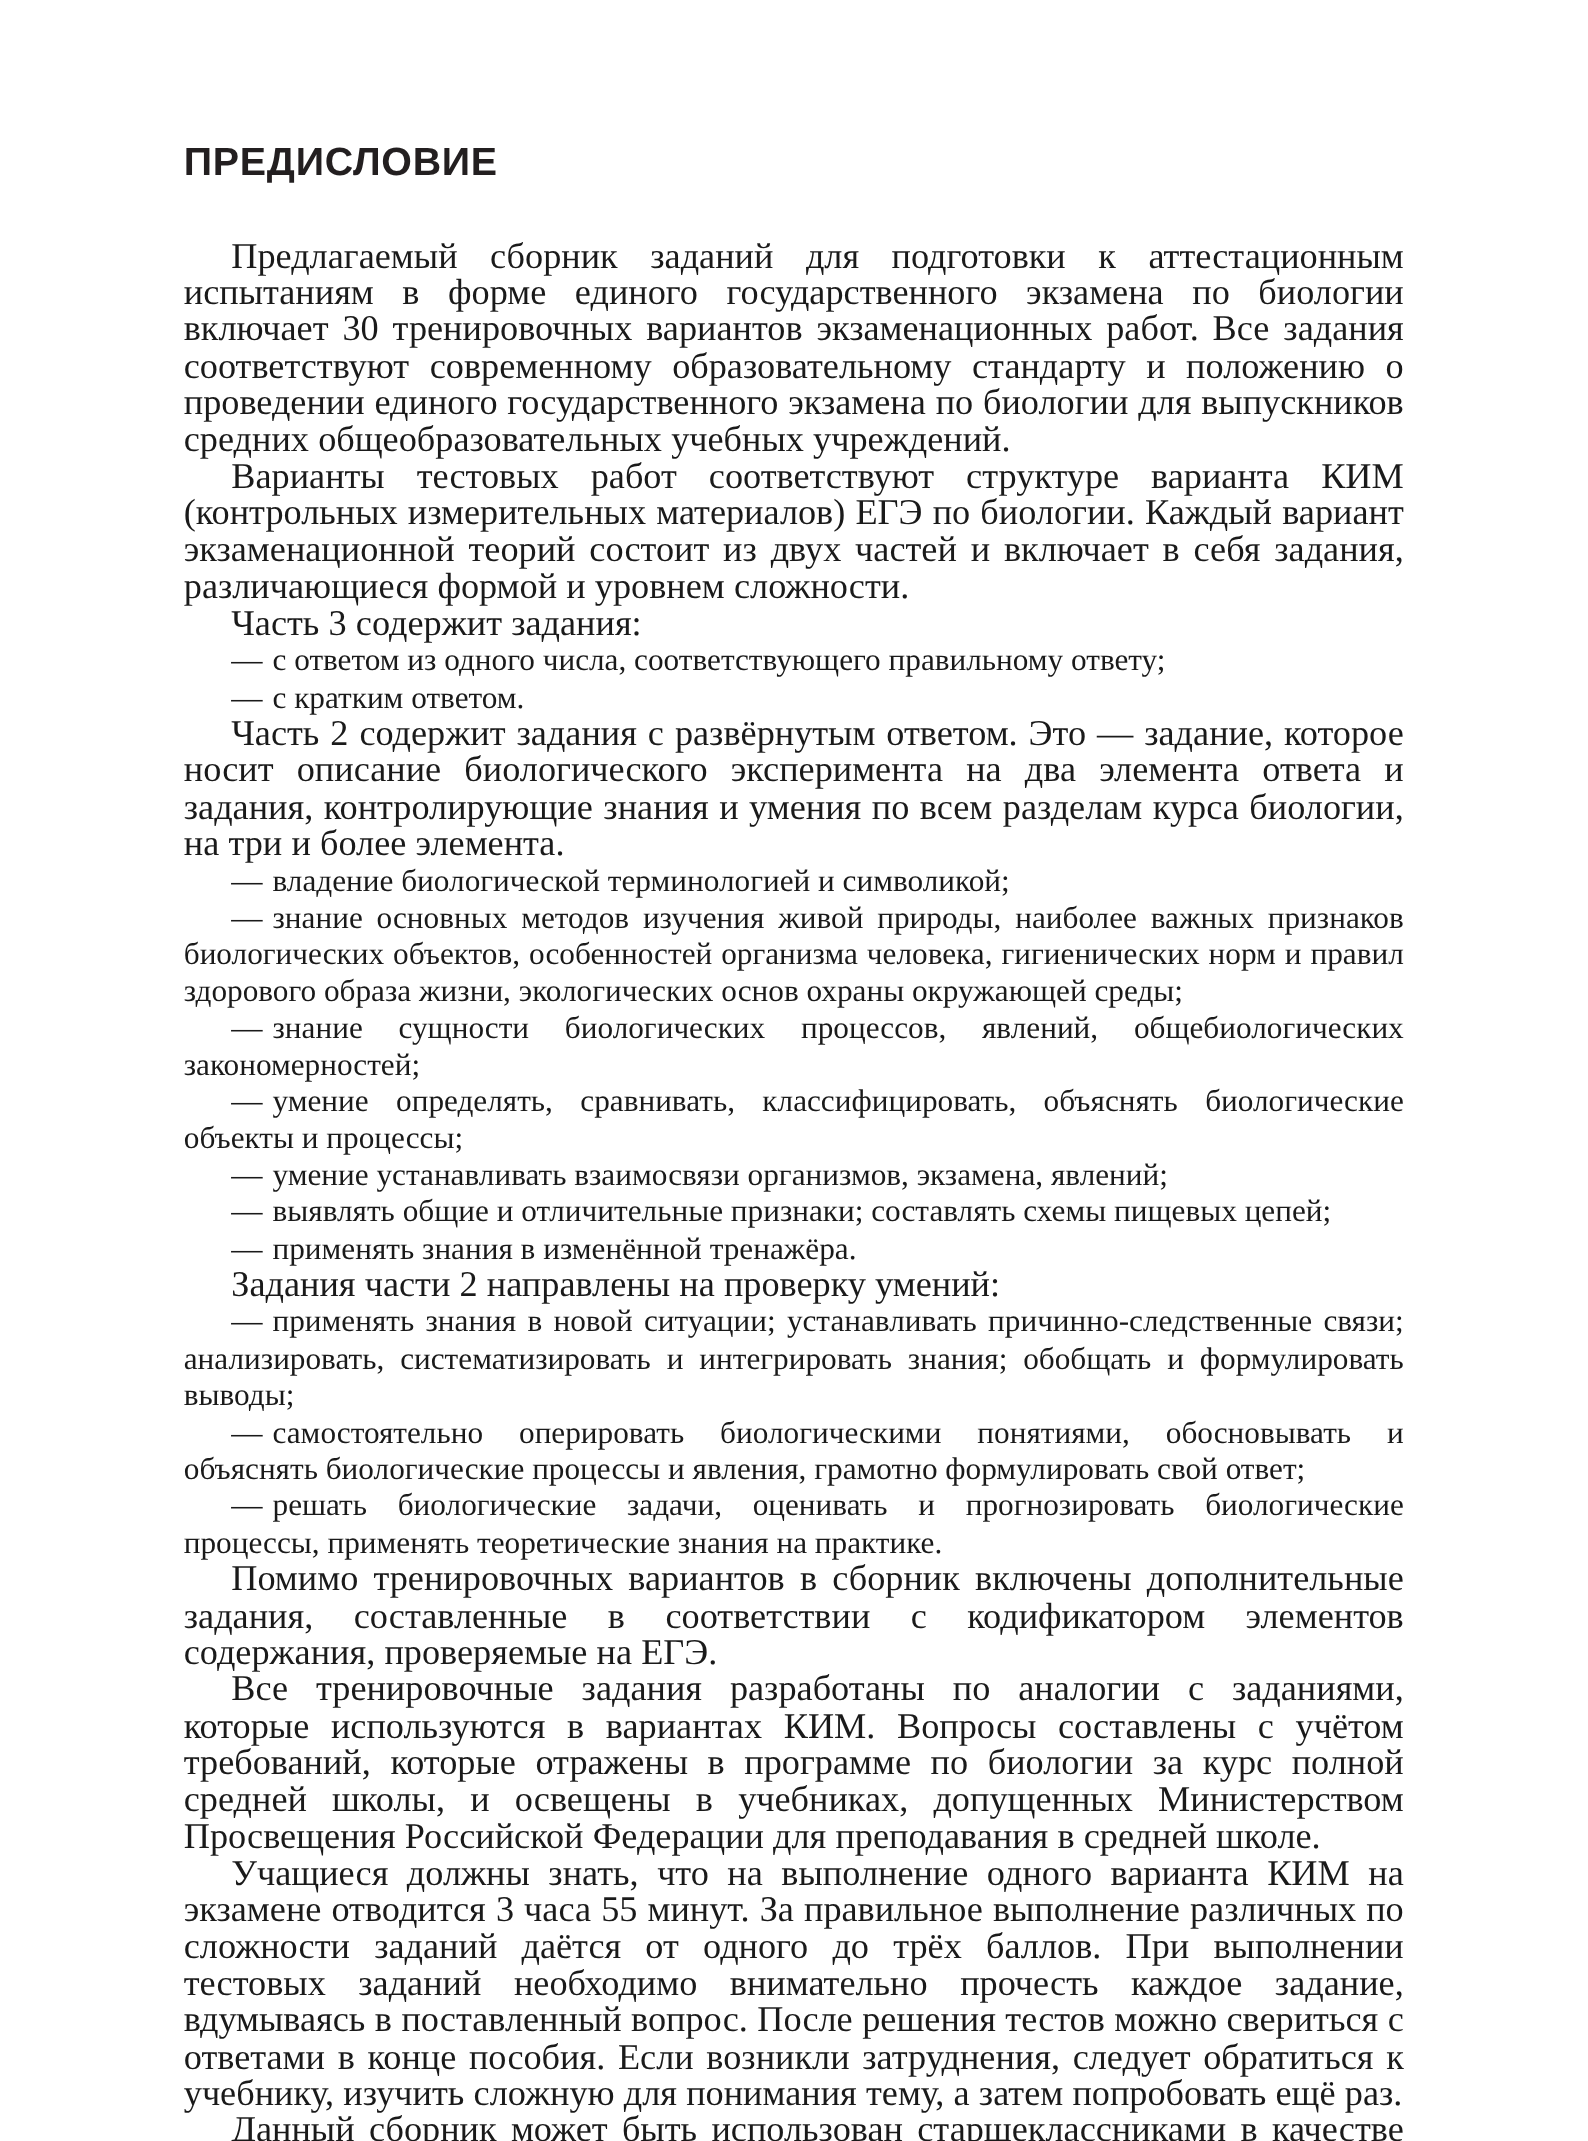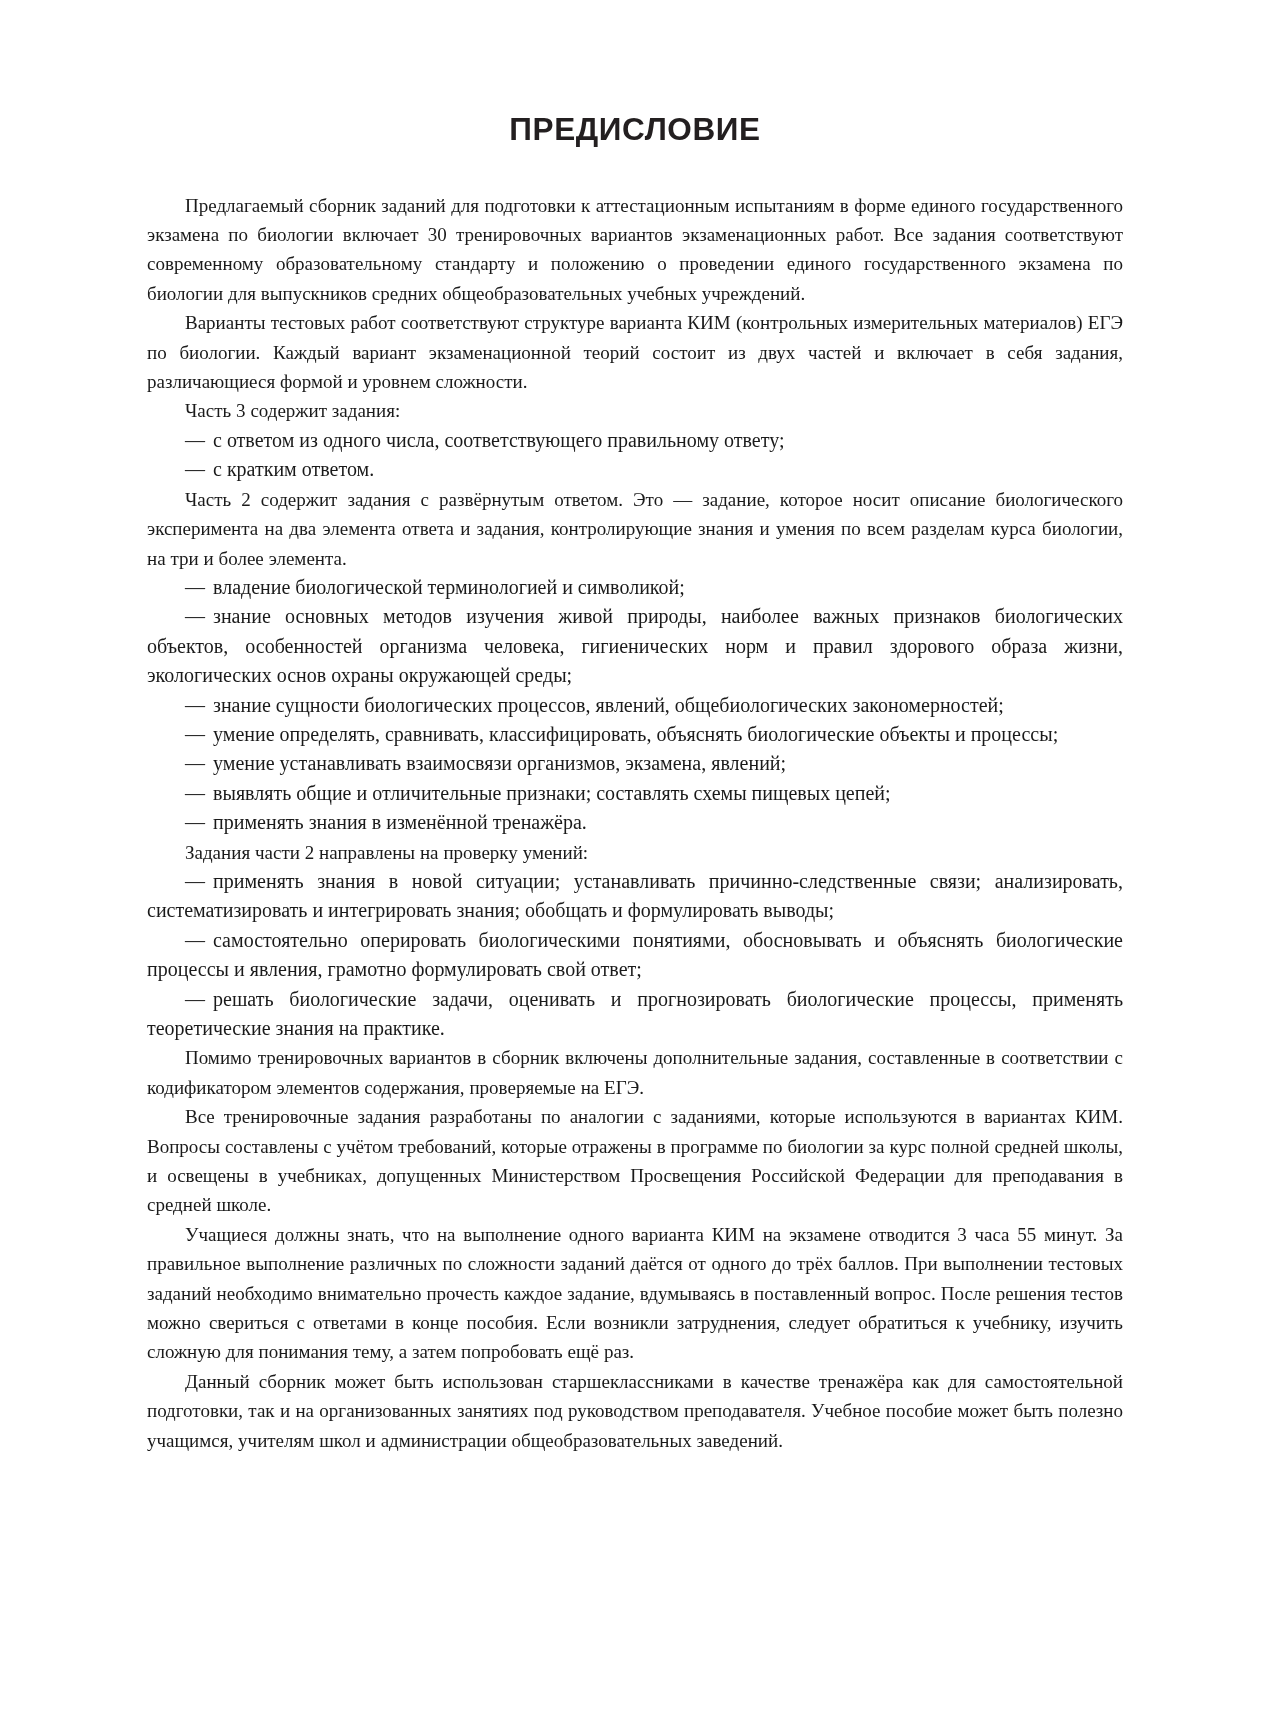--- a/index.html
+++ b/index.html
@@ -23,37 +23,37 @@
     position: absolute;
     left: 147px;
     top: 112px;
     width: 976px;
   }
   .page-title {
     font-family: "Liberation Sans", "DejaVu Sans", sans-serif;
     font-weight: bold;
     font-size: 31.5px;
     letter-spacing: 0.6px;
-    text-align: center;
+    text-align: left;
     color: #231f20;
     margin: 0 0 44px 0;
     line-height: 1.1;
   }
   .para {
-    font-size: 19px;
+    font-size: 29px;
     line-height: 29.4px;
     text-align: justify;
     text-align-last: left;
     text-indent: 38px;
     margin: 0;
     hyphens: manual;
     word-spacing: 0.1px;
   }
   .dash-item {
-    font-size: 20px;
+    font-size: 25px;
     line-height: 29.4px;
     text-align: justify;
     text-align-last: left;
     text-indent: 38px;
     margin: 0;
   }
   .dash-item .dash {
     margin-right: 8px;
   }
 </style>

